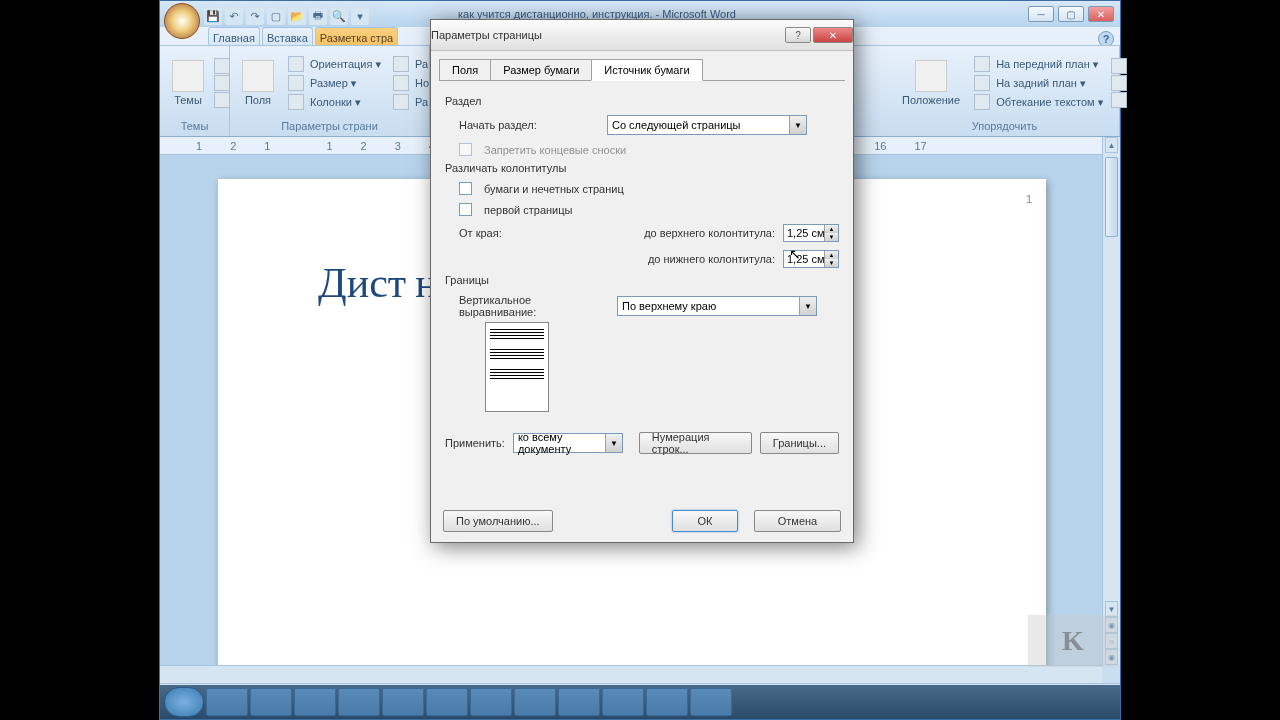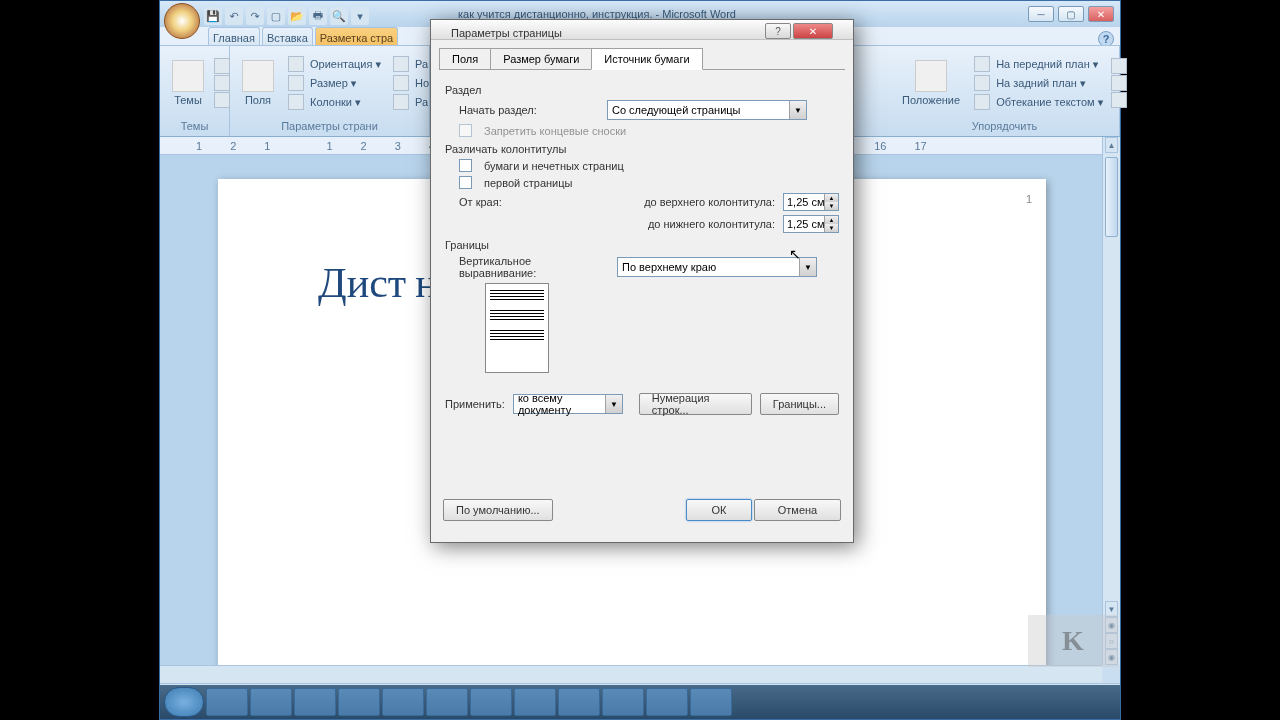--- a/index.html
+++ b/index.html
@@ -37,43 +37,43 @@
 .vscroll-btn{position:absolute;left:2px;right:2px;height:16px;background:#d5e5f2;border:1px solid #a8c4e0;display:flex;align-items:center;justify-content:center;font-size:8px;color:#5a7a9a}
 .hscroll{position:absolute;left:0;right:18px;bottom:36px;height:18px;background:#d5e5f2;border-top:1px solid #a8c4e0}
 .status{position:absolute;left:0;right:0;bottom:18px;height:18px;background:linear-gradient(#d5e5f2,#b8d4ec);border-top:1px solid #a8c4e0;display:flex;align-items:center;padding:0 8px;color:#3a5a7a;gap:16px}
 .status-right{margin-left:auto;display:flex;align-items:center;gap:6px}
 .zoom-slider{width:100px;height:4px;background:#a8c4e0;position:relative}
 .zoom-thumb{position:absolute;left:60%;top:-4px;width:8px;height:12px;background:#e8f1fb;border:1px solid #7a9ab8}
 .taskbar{position:absolute;left:0;right:0;bottom:0;height:34px;background:linear-gradient(#4a6a8a,#2a4a6a);display:flex;align-items:center;padding-left:4px;gap:2px}
 .start{width:40px;height:30px;border-radius:15px;background:radial-gradient(#7ab0e0,#3a7ab0);border:1px solid #2a5a8a}
 .tbtn{width:42px;height:28px;background:linear-gradient(#5a8ab8,#4a7aa8);border:1px solid #3a6a98;border-radius:2px}
 .dialog-overlay{position:absolute;left:270px;top:18px;width:424px;height:524px;background:#f0f0f0;border:1px solid #6a6a6a;box-shadow:4px 4px 20px rgba(0,0,0,.5)}
-.dlg-title{height:20px;background:linear-gradient(#fcfcfc,#e0e0e0);border-bottom:1px solid #c0c0c0;display:flex;align-items:flex-end;padding:0 20px}
+.dlg-title{height:31px;background:linear-gradient(#fcfcfc,#e0e0e0);border-bottom:1px solid #c0c0c0;display:flex;align-items:center;padding:0 0}
 .dlg-title span{flex:1;color:#333}
 .dlg-winbtns{display:flex;gap:2px}
 .dlg-winbtn{width:26px;height:16px;border:1px solid #888;border-radius:2px;background:linear-gradient(#f8f8f8,#d8d8d8);display:flex;align-items:center;justify-content:center;font-size:10px;color:#555}
 .dlg-winbtn.close{background:linear-gradient(#e88,#c44);color:#fff;width:40px}
 .dlg-tabs{display:flex;padding:8px 8px 0;gap:0;background:#f0f0f0}
 .dlg-tab{padding:4px 12px;border:1px solid #a0a0a0;background:#f0f0f0;border-bottom:none;margin-right:-1px;position:relative}
 .dlg-tab.active{background:#fff;z-index:2;border-bottom:1px solid #fff;margin-bottom:-1px}
 .dlg-body{border-top:1px solid #a0a0a0;margin:0 8px;padding:8px 6px;background:#f0f0f0;height:422px}
 .section-hdr{color:#333;margin:6px 0 4px}
-.row{display:flex;align-items:center;margin:0 0 4px 14px;gap:8px}
+.row{display:flex;align-items:center;margin:8px 0 4px 14px;gap:8px}
 .row label{color:#333}
 .combo{border:1px solid #7a9ab8;background:#fff;height:20px;display:flex;align-items:center;padding:0 4px;position:relative}
 .combo-btn{position:absolute;right:0;top:0;bottom:0;width:17px;background:linear-gradient(#f0f0f0,#d0d0d0);border-left:1px solid #a0a0a0;display:flex;align-items:center;justify-content:center;font-size:8px}
 .chk{width:13px;height:13px;border:1px solid #7a9ab8;background:#fff;margin-right:4px}
 .spin{width:56px;height:18px;border:1px solid #7a9ab8;background:#fff;display:flex;align-items:center;padding:0 3px;position:relative}
 .spin-btns{position:absolute;right:0;top:0;bottom:0;width:14px;display:flex;flex-direction:column}
 .spin-btns div{flex:1;background:linear-gradient(#f0f0f0,#d0d0d0);border-left:1px solid #a0a0a0;font-size:6px;display:flex;align-items:center;justify-content:center}
 .preview{width:64px;height:90px;border:1px solid #888;background:#fff;margin-left:40px;padding:6px 4px;display:flex;flex-direction:column;gap:2px}
 .preview div{height:1px;background:#000}
 .preview .gap{height:6px;background:transparent}
 .dlg-footer{display:flex;align-items:center;padding:8px 12px;gap:6px}
-.dlg-footer-right{margin-left:auto;display:flex;gap:2px}
+.dlg-footer-right{margin-left:auto;display:flex;gap:16px}
 .btn{height:22px;padding:0 12px;border:1px solid #888;background:linear-gradient(#f8f8f8,#e0e0e0);border-radius:2px;display:flex;align-items:center;color:#333}
 .btn.primary{border:1px solid #4a8ac8;box-shadow:0 0 2px #6aa8e0}
 .help-icon{position:absolute;right:6px;top:30px;width:16px;height:16px;border-radius:50%;background:#c0d8f0;border:1px solid #7aa0c8;color:#3a6a9a;font-weight:bold;display:flex;align-items:center;justify-content:center}
 .cursor{position:absolute;left:358px;top:226px;font-size:14px;color:#000;pointer-events:none}
 .watermark{position:absolute;right:2px;top:614px;width:90px;height:52px;background:rgba(200,200,200,.4);display:flex;align-items:center;justify-content:center;font-size:28px;font-weight:bold;color:rgba(80,80,80,.5);font-family:serif}
 </style>
 </head>
 <body>
 
 <div class="screen">

